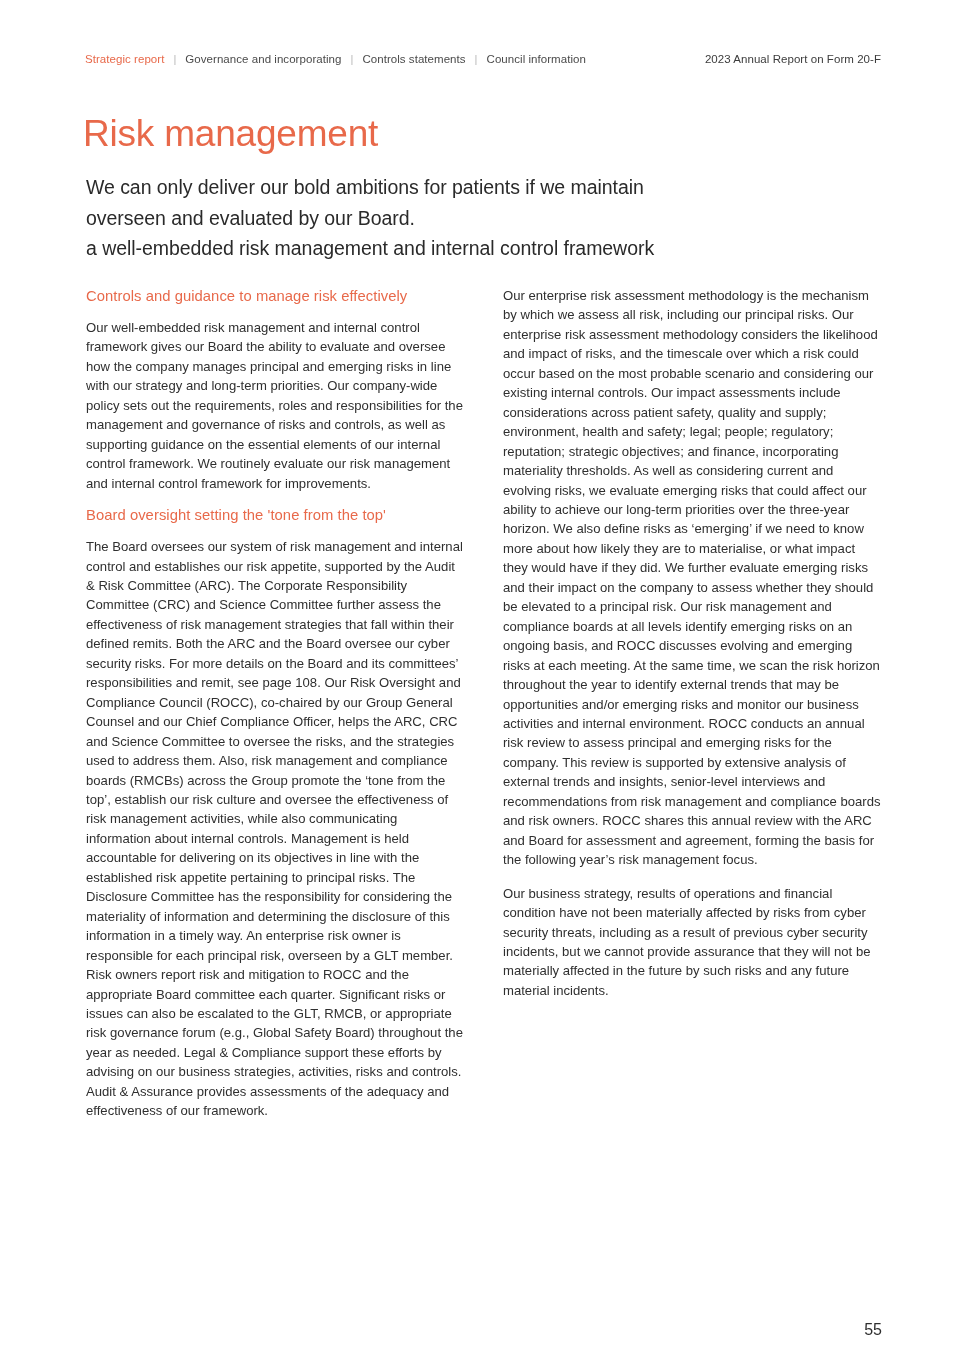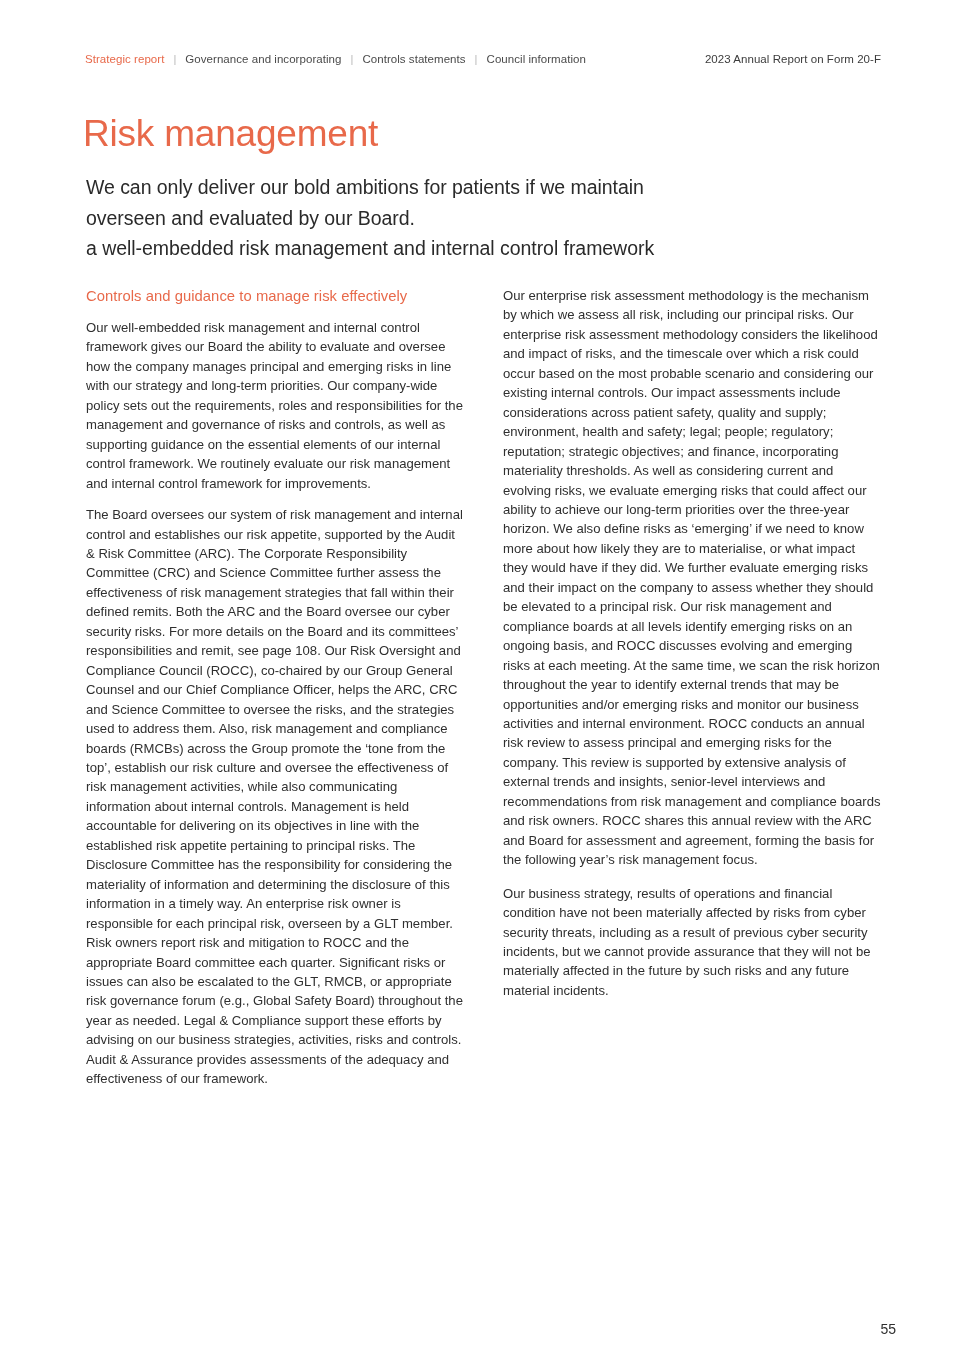--- a/index.html
+++ b/index.html
@@ -117,23 +117,23 @@
   p.body:last-child { margin-bottom: 0; }
 
   .col-right .sec-title { line-height: 21.5px; }
 
   
   .gap-before { margin-top: 21px; }
 
   
   .folio {
     position: absolute;
-    right: 70px;
+    right: 84px;
     top: 1321px;
-    font-size: 14px;
+    font-size: 16px;
     color: #2f2f2f;
     font-weight: 400;
   }
 </style>
 </head>
 <body>
 
 <div id="page">
 
   <div class="runhead">
@@ -160,20 +160,21 @@
   <div class="columns">
 
     <div class="col col-left">
 
       <div class="col-section">
         <h2 class="sec-title">Controls and guidance to manage risk effectively</h2>
         <p class="body">Our well-embedded risk management and internal control framework gives our Board the ability to evaluate and oversee how the company manages principal and emerging risks in line with our strategy and long-term priorities. Our company-wide policy sets out the requirements, roles and responsibilities for the management and governance of risks and controls, as well as supporting guidance on the essential elements of our internal control framework. We routinely evaluate our risk management and internal control framework for improvements.</p>
       </div>
 
       <div class="col-section gap-before">
+        <h2 class="sec-title">Board oversight setting the 'tone from the top'</h2>
         <p class="body">The Board oversees our system of risk management and internal control and establishes our risk appetite, supported by the Audit &amp; Risk Committee (ARC). The Corporate Responsibility Committee (CRC) and Science Committee further assess the effectiveness of risk management strategies that fall within their defined remits. Both the ARC and the Board oversee our cyber security risks. For more details on the Board and its committees’ responsibilities and remit, see page 108. Our Risk Oversight and Compliance Council (ROCC), co-chaired by our Group General Counsel and our Chief Compliance Officer, helps the ARC, CRC and Science Committee to oversee the risks, and the strategies used to address them. Also, risk management and compliance boards (RMCBs) across the Group promote the ‘tone from the top’, establish our risk culture and oversee the effectiveness of risk management activities, while also communicating information about internal controls. Management is held accountable for delivering on its objectives in line with the established risk appetite pertaining to principal risks. The Disclosure Committee has the responsibility for considering the materiality of information and determining the disclosure of this information in a timely way. An enterprise risk owner is responsible for each principal risk, overseen by a GLT member. Risk owners report risk and mitigation to ROCC and the appropriate Board committee each quarter. Significant risks or issues can also be escalated to the GLT, RMCB, or appropriate risk governance forum (e.g., Global Safety Board) throughout the year as needed. Legal &amp; Compliance support these efforts by advising on our business strategies, activities, risks and controls. Audit &amp; Assurance provides assessments of the adequacy and effectiveness of our framework.</p>
       </div>
 
     </div>
 
     <div class="col col-right">
 
       <div class="col-section">
         <p class="body">Our enterprise risk assessment methodology is the mechanism by which we assess all risk, including our principal risks. Our enterprise risk assessment methodology considers the likelihood and impact of risks, and the timescale over which a risk could occur based on the most probable scenario and considering our existing internal controls. Our impact assessments include considerations across patient safety, quality and supply; environment, health and safety; legal; people; regulatory; reputation; strategic objectives; and finance, incorporating materiality thresholds. As well as considering current and evolving risks, we evaluate emerging risks that could affect our ability to achieve our long-term priorities over the three-year horizon. We also define risks as ‘emerging’ if we need to know more about how likely they are to materialise, or what impact they would have if they did. We further evaluate emerging risks and their impact on the company to assess whether they should be elevated to a principal risk. Our risk management and compliance boards at all levels identify emerging risks on an ongoing basis, and ROCC discusses evolving and emerging risks at each meeting. At the same time, we scan the risk horizon throughout the year to identify external trends that may be opportunities and/or emerging risks and monitor our business activities and internal environment. ROCC conducts an annual risk review to assess principal and emerging risks for the company. This review is supported by extensive analysis of external trends and insights, senior-level interviews and recommendations from risk management and compliance boards and risk owners. ROCC shares this annual review with the ARC and Board for assessment and agreement, forming the basis for the following year’s risk management focus.</p>
         <p class="body">Our business strategy, results of operations and financial condition have not been materially affected by risks from cyber security threats, including as a result of previous cyber security incidents, but we cannot provide assurance that they will not be materially affected in the future by such risks and any future material incidents.</p>

